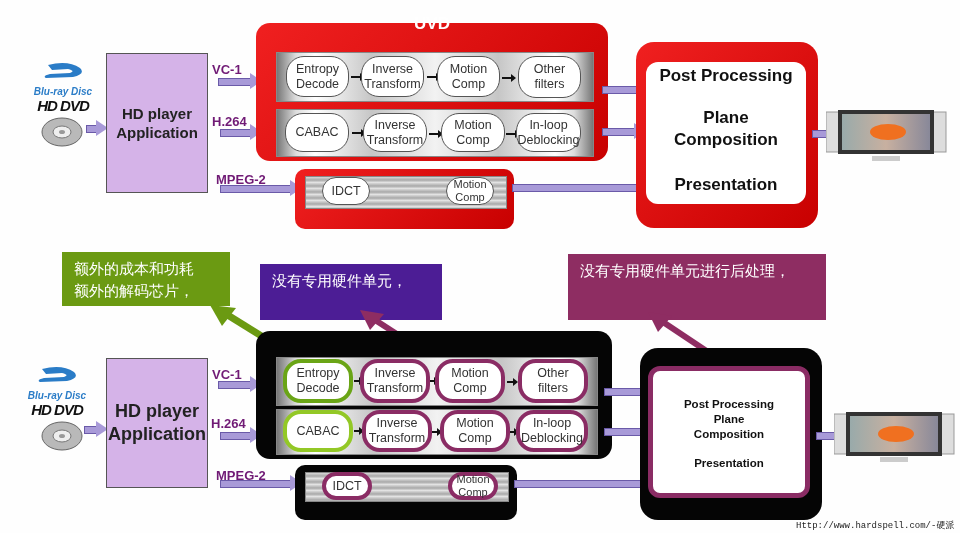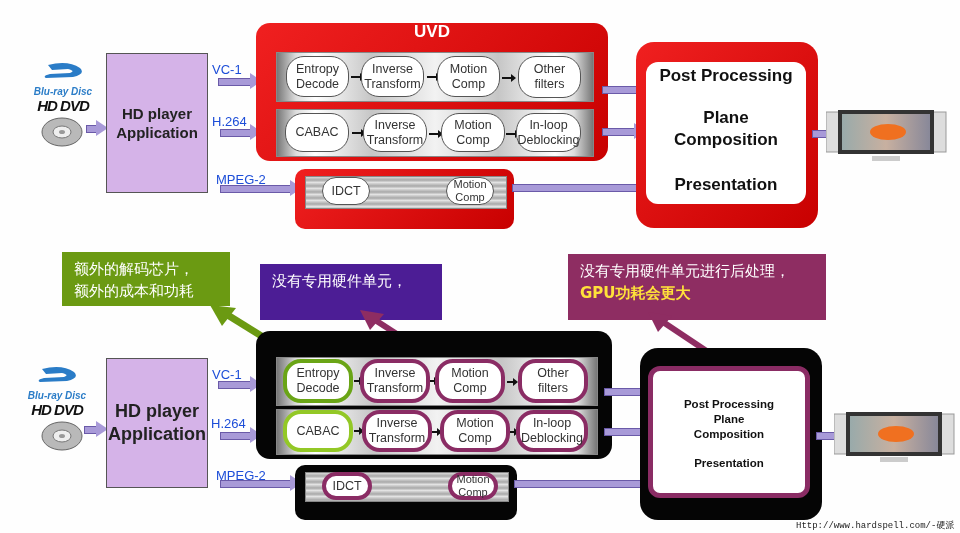--- a/index.html
+++ b/index.html
@@ -1,21 +1,21 @@
 <!DOCTYPE html>
 <html><head>
 <meta charset="utf-8">
 <style>
   html,body{margin:0;padding:0;}
   body{width:960px;height:533px;background:#fefefe;position:relative;overflow:hidden;font-family:"Liberation Sans",sans-serif;}
   .abs{position:absolute;}
   .logo-br{font-family:"Liberation Sans",sans-serif;font-weight:bold;font-style:italic;color:#2a7cc7;font-size:10px;text-align:center;width:70px;}
   .logo-hd{font-family:"Liberation Sans",sans-serif;font-weight:bold;font-style:italic;color:#111;font-size:15px;text-align:center;width:70px;letter-spacing:-1px;}
   .app-box{background:#d5b3e8;border:1px solid #555;display:flex;align-items:center;justify-content:center;text-align:center;font-weight:bold;color:#222;}
-  .codec{font-weight:normal;color:#1d4ed8;}
+  .codec{font-weight:bold;color:#701a75;}
   .arrow{position:absolute;height:10px;}
   .arrow .shaft{position:absolute;left:0;top:2px;height:6px;right:10px;background:#a89ad8;border:1px solid #6a5aa8;border-right:none;}
   .arrow .head{position:absolute;right:0;top:-3px;width:0;height:0;border-top:8px solid transparent;border-bottom:8px solid transparent;border-left:12px solid #a89ad8;}
   .red-frame{background:linear-gradient(135deg,#f02020,#c80000);border-radius:14px;}
   .black-frame{background:#050505;border-radius:14px;}
   .rail{background:linear-gradient(to right,#777 0%,#ddd 6%,#fff 12%,#c6c6c6 30%,#f2f2f2 50%,#c6c6c6 70%,#fff 88%,#ddd 94%,#777 100%);border:1px solid #888;}
   .rail-h{background:repeating-linear-gradient(to bottom,#d8d8d8 0px,#a8a8a8 3px,#eeeeee 6px);border:1px solid #888;}
   .stage{position:absolute;background:#fff;border:1px solid #555;border-radius:18px;display:flex;align-items:center;justify-content:center;text-align:center;font-size:12.5px;line-height:15px;color:#333;box-sizing:border-box;}
   .stage.green{border:4px solid #6aa516;}
   .stage.lime{border:4px solid #93c826;}
@@ -68,21 +68,21 @@
       <div class="shaft"></div>
       <div class="head"></div>
     </div>
   <div class="abs codec" style="left:216px;top:172px;font-size:13px;">MPEG-2</div>
   <div class="arrow" style="left:220px;top:183px;width:82px;">
       <div class="shaft"></div>
       <div class="head"></div>
     </div>
 
   <div class="abs red-frame" style="left:256px;top:23px;width:352px;height:138px;"></div>
-  <div class="abs uvd-title" style="left:256px;top:22px;width:352px;">UVD</div>
+  <div class="abs uvd-title" style="left:256px;top:14px;width:352px;">UVD</div>
 
   <div class="abs rail" style="left:276px;top:52px;width:316px;height:48px;"></div>
   <div class="stage" style="left:286px;top:56px;width:63px;height:41px;">
       <div>
         <div>Entropy</div>
         <div>Decode</div>
       </div>
     </div>
   <div class="mini-arrow" style="left:351px;top:76px;"></div>
   <div class="stage" style="left:361px;top:56px;width:63px;height:41px;">
@@ -183,29 +183,28 @@
           <stop offset="0.5" stop-color="#c8b0a0"></stop>
           <stop offset="1" stop-color="#889"></stop>
         </linearGradient>
       </defs>
     <ellipse cx="62" cy="24" rx="18" ry="8" fill="#f07020"></ellipse>
     <rect x="46" y="48" width="28" height="5" fill="#ccc"></rect>
   </svg>
 </div>
 
 <div class="abs callout" style="left:62px;top:252px;width:168px;height:54px;background:#6b9a12;">
+  <div>额外的成本和功耗</div>
   <div>额外的解码芯片，</div>
-  <div>额外的成本和功耗</div>
 </div>
 <div class="abs callout" style="left:260px;top:264px;width:182px;height:56px;background:#4c1d95;">
   <div>没有专用硬件单元，</div>
 </div>
 <div class="abs callout" style="left:568px;top:254px;width:258px;height:66px;background:#8e2d62;">
   <div>没有专用硬件单元进行后处理，</div>
-  <div class="hl">GPU功耗会更大</div>
 </div>
 
 <svg class="abs" style="left:0;top:0;" width="960" height="533">
   <g>
     <line x1="300" y1="360" x2="226" y2="314" stroke="#6b9a12" stroke-width="7"></line>
     <polygon points="210,305 236,308 222,326" fill="#6b9a12"></polygon>
   </g>
   <g>
     <line x1="440" y1="362" x2="372" y2="318" stroke="#8e2d62" stroke-width="6"></line>
     <polygon points="360,310 384,314 370,330" fill="#8e2d62"></polygon>

